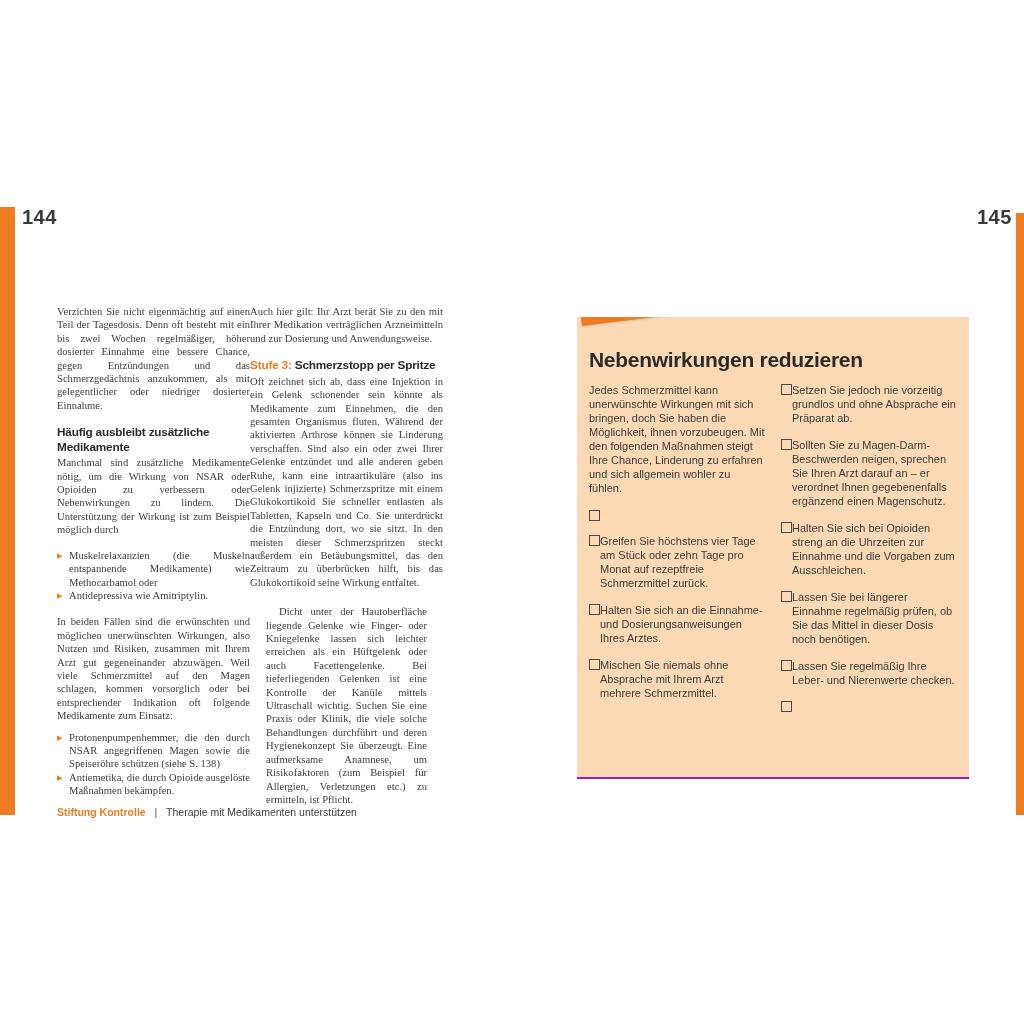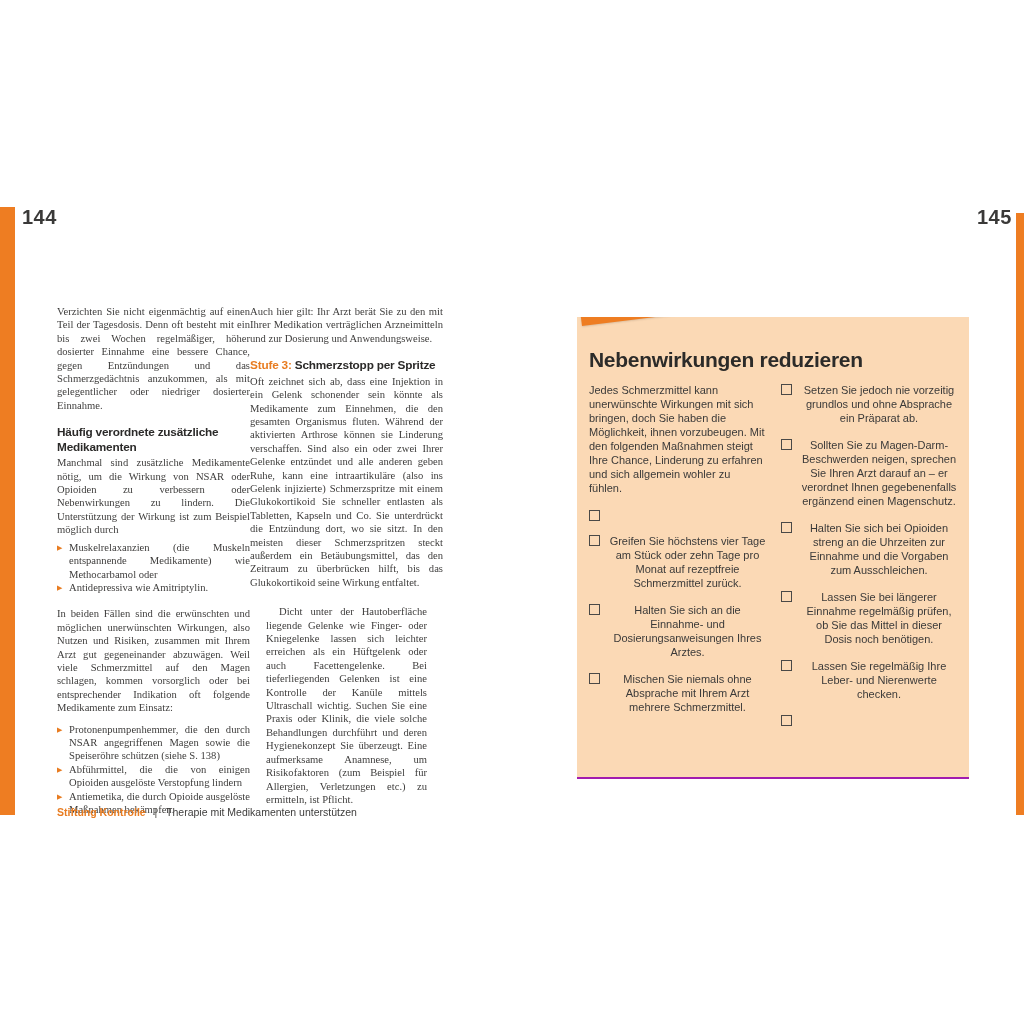--- a/index.html
+++ b/index.html
@@ -39,58 +39,57 @@
   .ribbon{position:absolute;left:5px;top:-17px;background:#ee7d22;color:#ffffff;
     font-family:"Liberation Sans",sans-serif;font-weight:bold;font-style:italic;
     font-size:15.5px;padding:3px 14px 5px 10px;transform:rotate(-7deg);
     transform-origin:left bottom;box-shadow:0 1px 2px rgba(0,0,0,.12);}
   .panel-title{margin:31px 0 11px 0;font-size:21px;font-weight:bold;color:#2c2b29;
     letter-spacing:-.3px;line-height:24px;}
   .panel-cols{display:flex;gap:15px;}
   .pcol-a{width:177px;flex:none;}
   .pcol-b{flex:1;}
   .intro{font-size:11px;line-height:14px;color:#3b3a39;margin:0 0 14px 0;}
-  .check-item{display:flex;gap:9px;margin:0 0 13px 0;text-align:center;}
+  .check-item{display:flex;margin:0 0 13px 0;}
   .checkbox{width:11px;height:11px;border:1.5px solid #4a4947;background:transparent;
     flex:none;margin-top:1px;box-sizing:border-box;}
   .check-text{font-size:11px;line-height:14px;color:#3b3a39;}
 </style>
 </head>
 <body>
 
 <div class="bar bar-left"></div>
 <div class="bar bar-right"></div>
 
 <div class="pageno pageno-left">144</div>
 <div class="pageno pageno-right">145</div>
 
 <div class="left-page">
   <div class="col">
     <p class="para">Verzichten Sie nicht eigenmächtig auf einen Teil der Tagesdosis. Denn oft besteht mit ein bis zwei Wochen regelmäßiger, höher dosierter Einnahme eine bessere Chance, gegen Entzündungen und das Schmerzgedächtnis anzukommen, als mit gelegentlicher oder niedriger dosierter Einnahme.</p>
-    <h3 class="subhead">Häufig verordnete zusätzliche Medikamenten</h3>
-    <p class="para" style="margin-bottom:4px;">Manchmal sind zusätzliche Medikamente nötig, um die Wirkung von NSAR oder Opioiden zu verbessern oder Nebenwirkungen zu lindern. Die Unterstützung der Wirkung ist zum Beispiel möglich durch</p>
+    <h3 class="subhead">Häufig ausbleibt zusätzliche Medikamente</h3>
+    <p class="para" style="margin-bottom:12px;">Manchmal sind zusätzliche Medikamente nötig, um die Wirkung von NSAR oder Opioiden zu verbessern oder Nebenwirkungen zu lindern. Die Unterstützung der Wirkung ist zum Beispiel möglich durch</p>
     <div class="bullet-list">
       <div class="bullet">
         <span class="tri">▶</span>
         <span>Muskelrelaxanzien (die Muskeln entspannende Medikamente) wie Methocarbamol oder</span>
       </div>
       <div class="bullet">
         <span class="tri">▶</span>
         <span>Antidepressiva wie Amitriptylin.</span>
       </div>
     </div>
     <p class="para" style="margin-bottom:8px;">In beiden Fällen sind die erwünschten und möglichen unerwünschten Wirkungen, also Nutzen und Risiken, zusammen mit Ihrem Arzt gut gegeneinander abzuwägen. Weil viele Schmerzmittel auf den Magen schlagen, kommen vorsorglich oder bei entsprechender Indikation oft folgende Medikamente zum Einsatz:</p>
     <div class="bullet-list">
       <div class="bullet">
         <span class="tri">▶</span>
         <span>Protonenpumpenhemmer, die den durch NSAR angegriffenen Magen sowie die Speiseröhre schützen (siehe S. 138)</span>
       </div>
       <div class="bullet">
         <span class="tri">▶</span>
-        <span>Abführmittel, die die von einigen Opioiden ausgelöste Verstopfung lindern</span>
       </div>
       <div class="bullet">
         <span class="tri">▶</span>
         <span>Antiemetika, die durch Opioide ausgelöste Maßnahmen bekämpfen.</span>
       </div>
     </div>
   </div>
 
   <div class="col">
     <p class="para">Auch hier gilt: Ihr Arzt berät Sie zu den mit Ihrer Medikation verträglichen Arzneimitteln und zur Dosierung und Anwendungsweise.</p>

